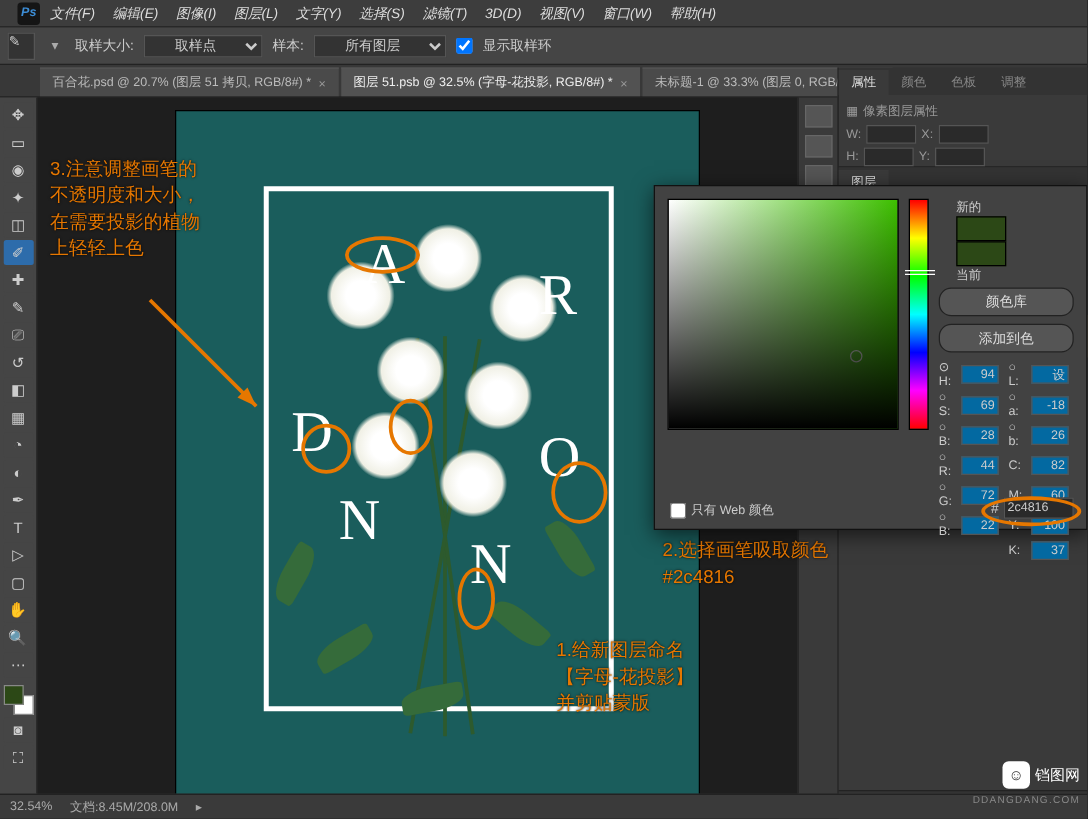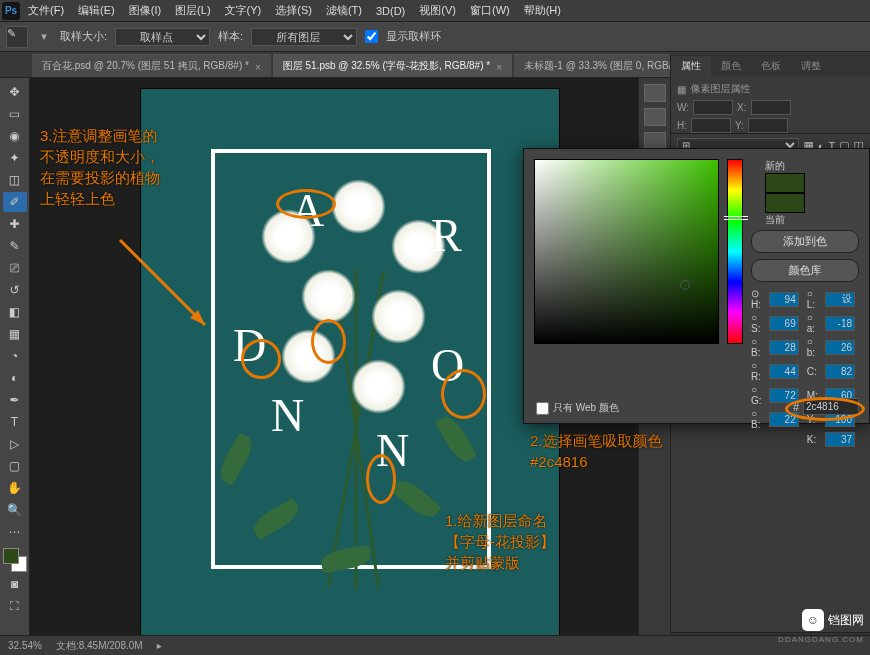--- a/index.html
+++ b/index.html
@@ -1,19 +1,19 @@
 <!DOCTYPE html>
 <html><head>
 <meta charset="utf-8">
 <style>
 * { margin: 0; padding: 0; box-sizing: border-box; font-family: "Microsoft YaHei", Arial, sans-serif; }
 body { background: #2a2a2a; color: #ccc; font-size: 11px; overflow: hidden; width: 870px; height: 655px; position: relative; }
 
 
-.menubar { background: #3d3d3d; height: 22px; display: flex; align-items: center; padding: 0 2px; border-bottom: 1px solid #222; }
+.menubar { background: #3d3d3d; height: 22px; display: flex; align-items: center; padding: 0 14px; border-bottom: 1px solid #222; font-style: italic; }
 .menubar .logo { width: 18px; height: 18px; background: #151515; border-radius: 3px; margin-right: 8px; display:flex;align-items:center;justify-content:center;color:#3c8cd4;font-weight:bold;font-size:10px; }
 .menubar .mi { margin-right: 14px; cursor: pointer; font-size: 11px; color: #ddd; }
 
 
 .optbar { background: #454545; height: 30px; display: flex; align-items: center; padding: 0 6px; border-bottom: 1px solid #222; gap: 8px; }
 .optbar .ico { width: 22px; height: 22px; background: #333; border: 1px solid #555; }
 .optbar .lbl { font-size: 11px; color: #ccc; }
 .optbar select { background: #333; color: #ccc; border: 1px solid #555; font-size: 11px; padding: 1px 20px; }
 .arrow-btn { width: 16px; height: 16px; display: inline-flex; align-items: center; justify-content: center; color: #aaa; }
 
@@ -249,20 +249,23 @@
       <div class="wh-row">
           <span>H:</span>
           <input style="">
           <span>Y:</span>
           <input style="">
         </div>
     </div>
   </div>
 
   <div class="layers-sect">
+    <div class="panel-tabs">
+      <div class="panel-tab active">图层</div>
+    </div>
     <div class="layers-head">
       <select><option>⊞</option></select>
       <span>▦</span>
       <span>◐</span>
       <span>T</span>
       <span>▢</span>
       <span>◫</span>
     </div>
     <div class="layer-opts">
       <select><option>正常</option></select>
@@ -338,22 +341,22 @@
       </div>
     <div class="cp-right">
       <div style="display:flex;gap:4px;align-items:flex-start;padding-left:14px;">
         <div>
           <div style="font-size:10px">新的</div>
           <div class="cp-sw" style="background:#2c4816"></div>
           <div class="cp-sw" style="background:#2c4816"></div>
           <div style="font-size:10px">当前</div>
         </div>
       </div>
+      <button class="cp-btn">颜色库</button>
       <button class="cp-btn">添加到色</button>
-      <button class="cp-btn">颜色库</button>
       <div class="cp-vals">
         <span>⊙ H:</span>
           <input value="94" style="">
         <span>○ L:</span>
           <input value="设" style="">
         <span>○ S:</span>
           <input value="69" style="">
         <span>○ a:</span>
           <input value="-18" style="">
         <span>○ B:</span>

